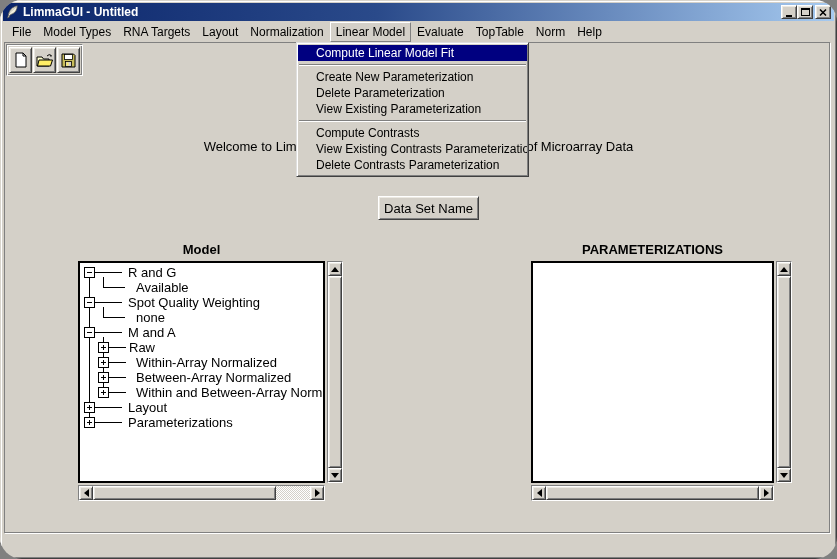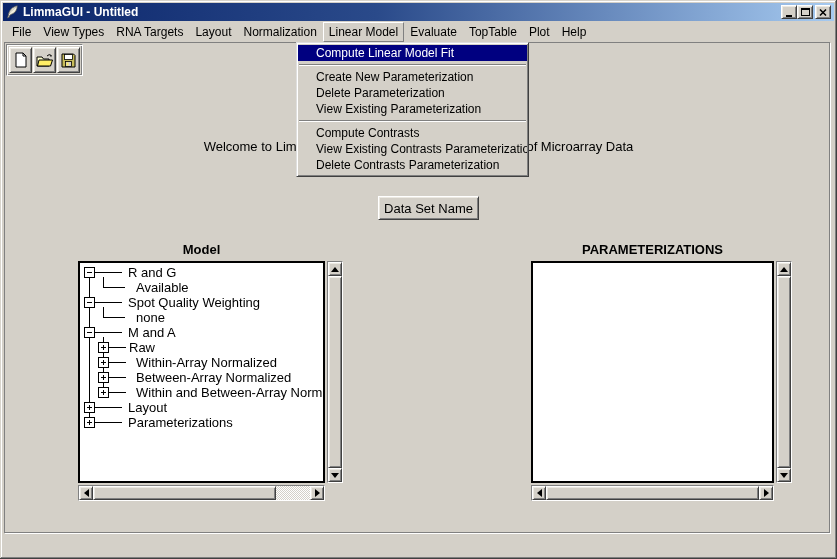--- a/index.html
+++ b/index.html
@@ -1,19 +1,19 @@
 <!DOCTYPE html>
 <html><head>
 <meta charset="utf-8">
 <style>
   * { margin:0; padding:0; box-sizing:border-box; }
   html,body { background:#808080; }
   #screen {
     position:relative; width:837px; height:559px; background:#d4d0c8;
-    font-family:"Liberation Sans", sans-serif; color:#000; overflow:hidden;
+    font-family:"Liberation Sans", sans-serif; color:#000; overflow:hidden;border-radius:22px;
   }
   .winborder { position:absolute; inset:0; pointer-events:none; z-index:40;
     box-shadow: inset -1px -1px 0 #404040, inset 1px 1px 0 #d8d4cc,
                 inset -2px -2px 0 #808080, inset 2px 2px 0 #ffffff; }
   
   .titlebar { position:absolute; left:3px; top:3px; width:831px; height:18px;
     background:linear-gradient(to right,#0a246a 0%, #2a4a8a 45%, #a6caf0 100%);
     display:flex; align-items:center; }
   .titlebar .title { color:#fff; font-weight:bold; font-size:12px; margin-left:4px;
     flex:1; white-space:nowrap; overflow:hidden; }
@@ -118,28 +118,28 @@
       <span class="winbtn close">
         <svg width="8" height="7" viewBox="0 0 8 7">
             <path d="M1 0.5 L7 6.5 M7 0.5 L1 6.5" stroke="#000" stroke-width="1.5"></path>
           </svg>
       </span>
     </span>
   </div>
 
   <div class="menubar" id="menubar">
       <span class="mb-item">File</span>
-      <span class="mb-item">View Types</span>
+      <span class="mb-item">Model Types</span>
       <span class="mb-item">RNA Targets</span>
       <span class="mb-item">Layout</span>
       <span class="mb-item">Normalization</span>
       <span class="mb-item active">Linear Model</span>
       <span class="mb-item">Evaluate</span>
       <span class="mb-item">TopTable</span>
-      <span class="mb-item">Plot</span>
+      <span class="mb-item">Norm</span>
       <span class="mb-item">Help</span>
     </div>
 
   <div class="clientframe"></div>
 
   <div class="toolbar">
     <div class="tb-btn">
       <svg width="14" height="16" viewBox="0 0 14 16">
         <path d="M2 1 H9 L12 4 V15 H2 Z" fill="#fff" stroke="#000"></path>
         <path d="M9 1 V4 H12" fill="none" stroke="#000"></path>

